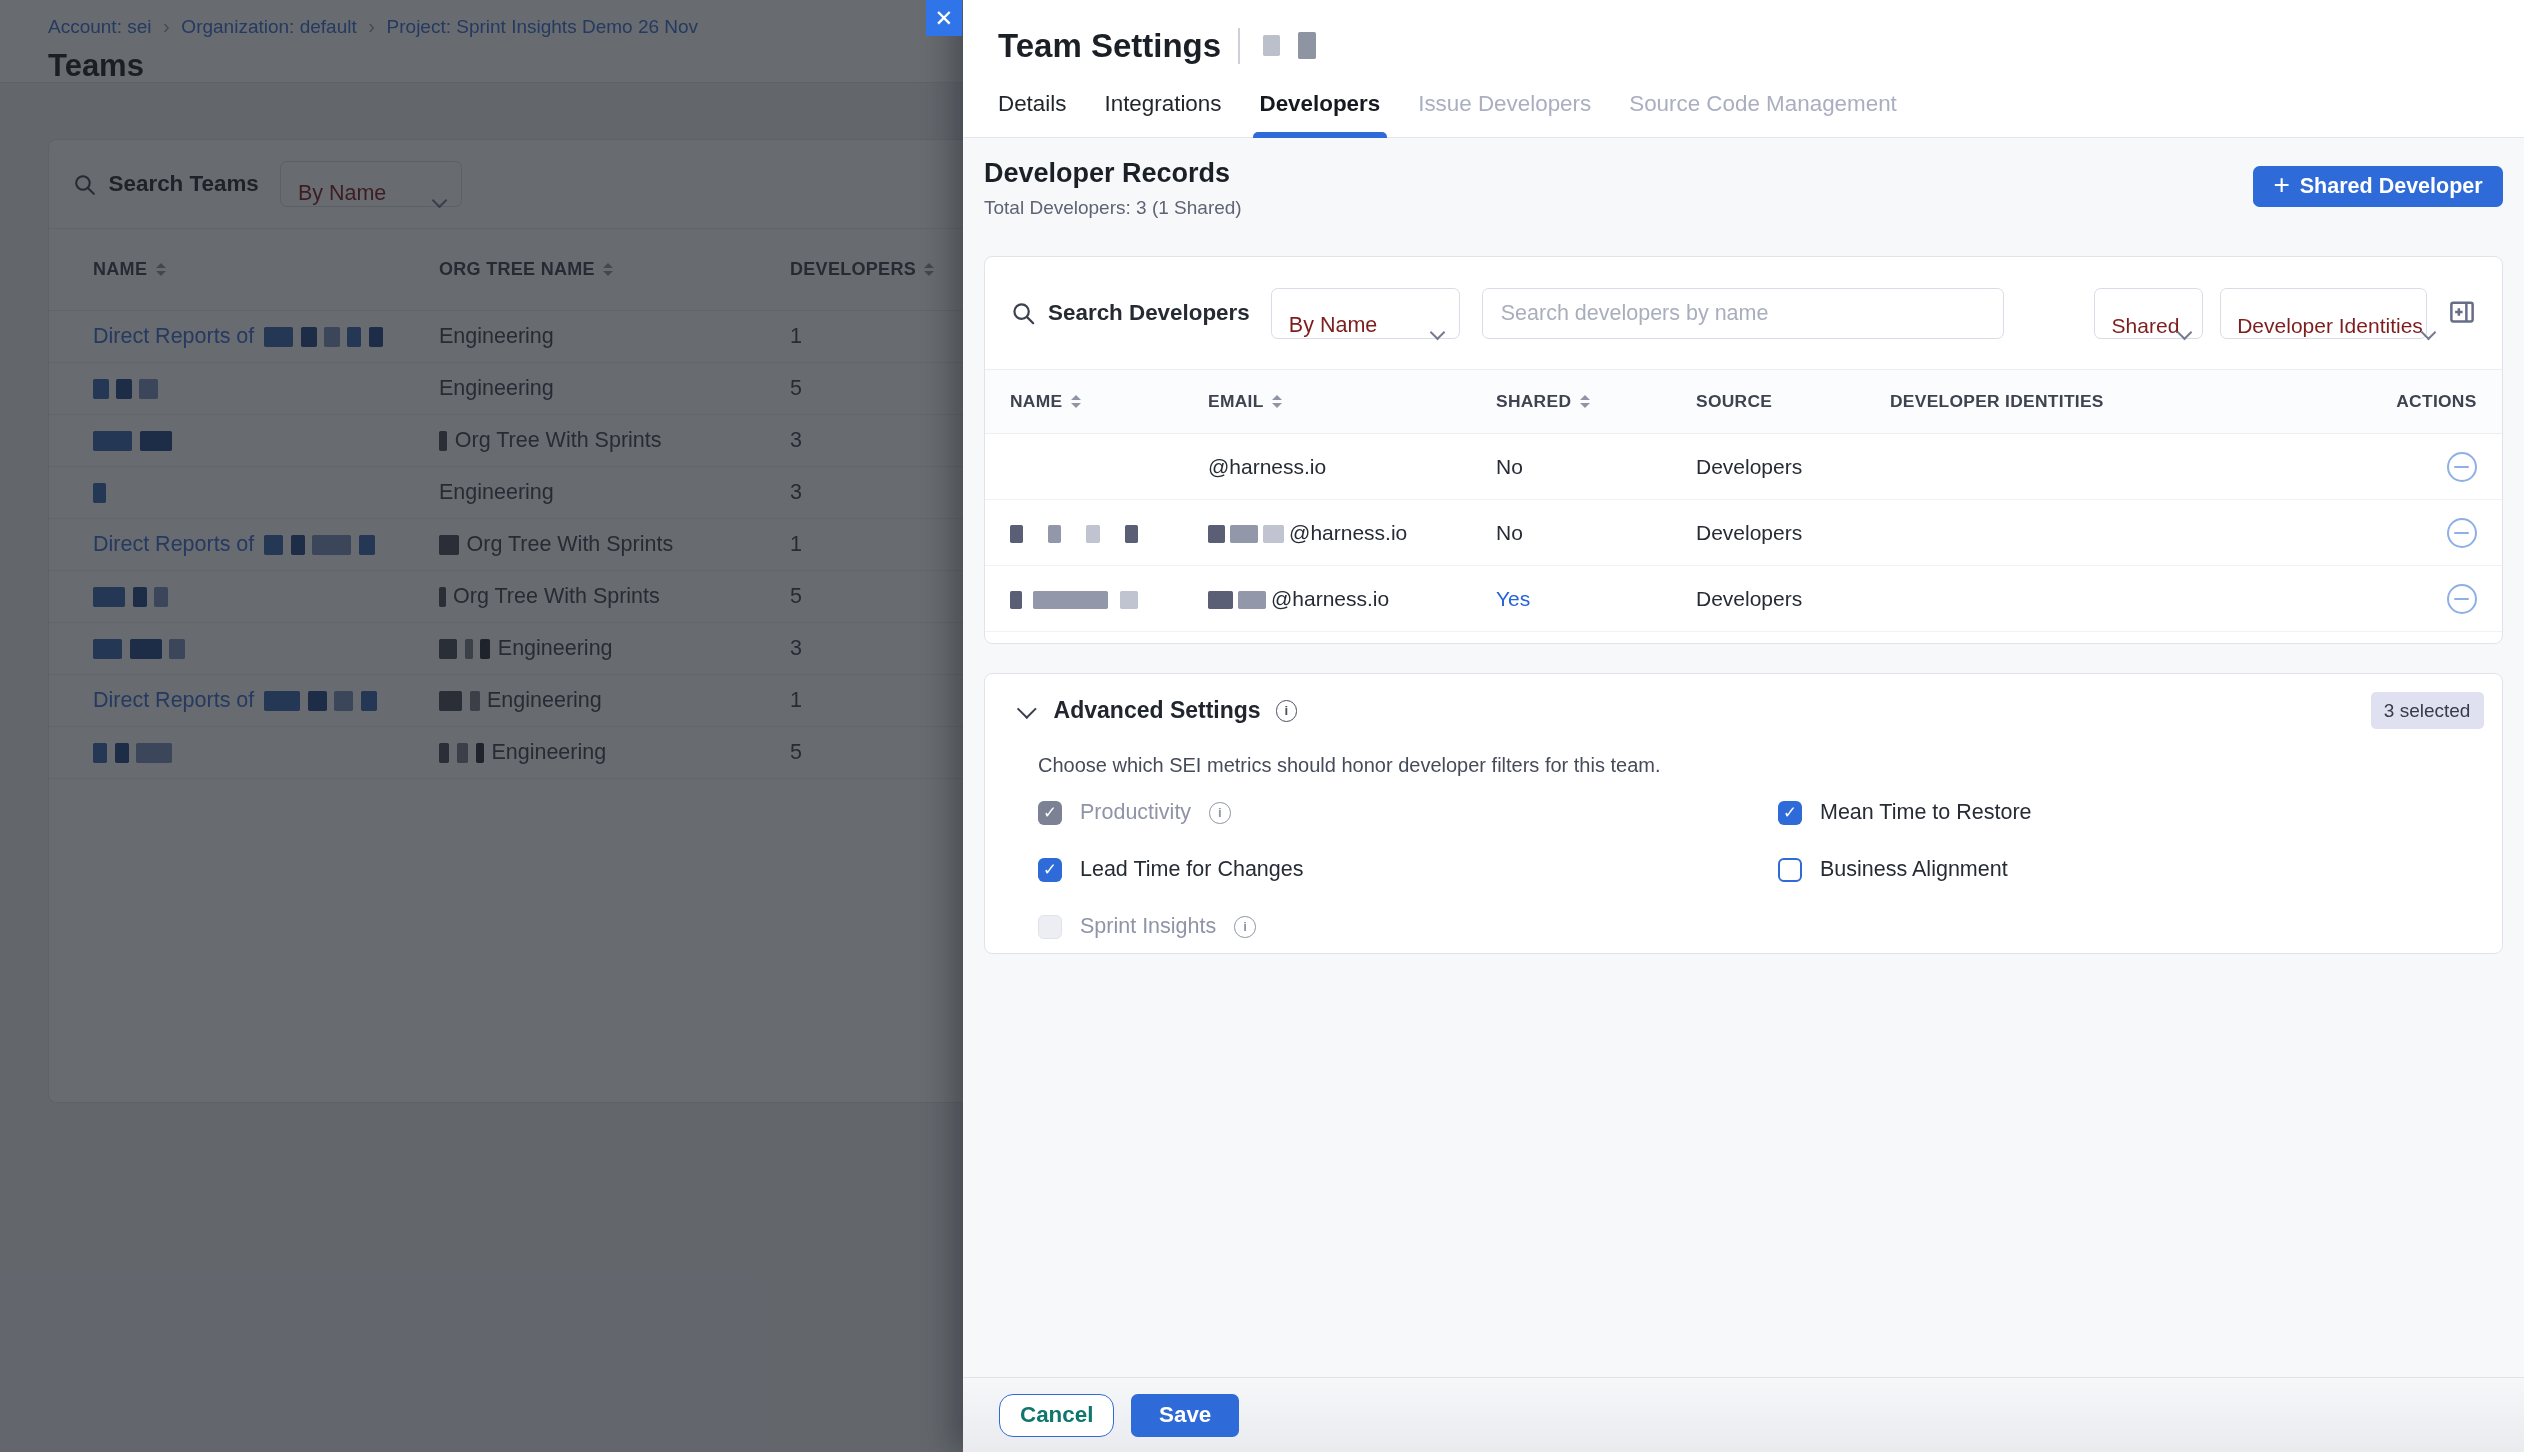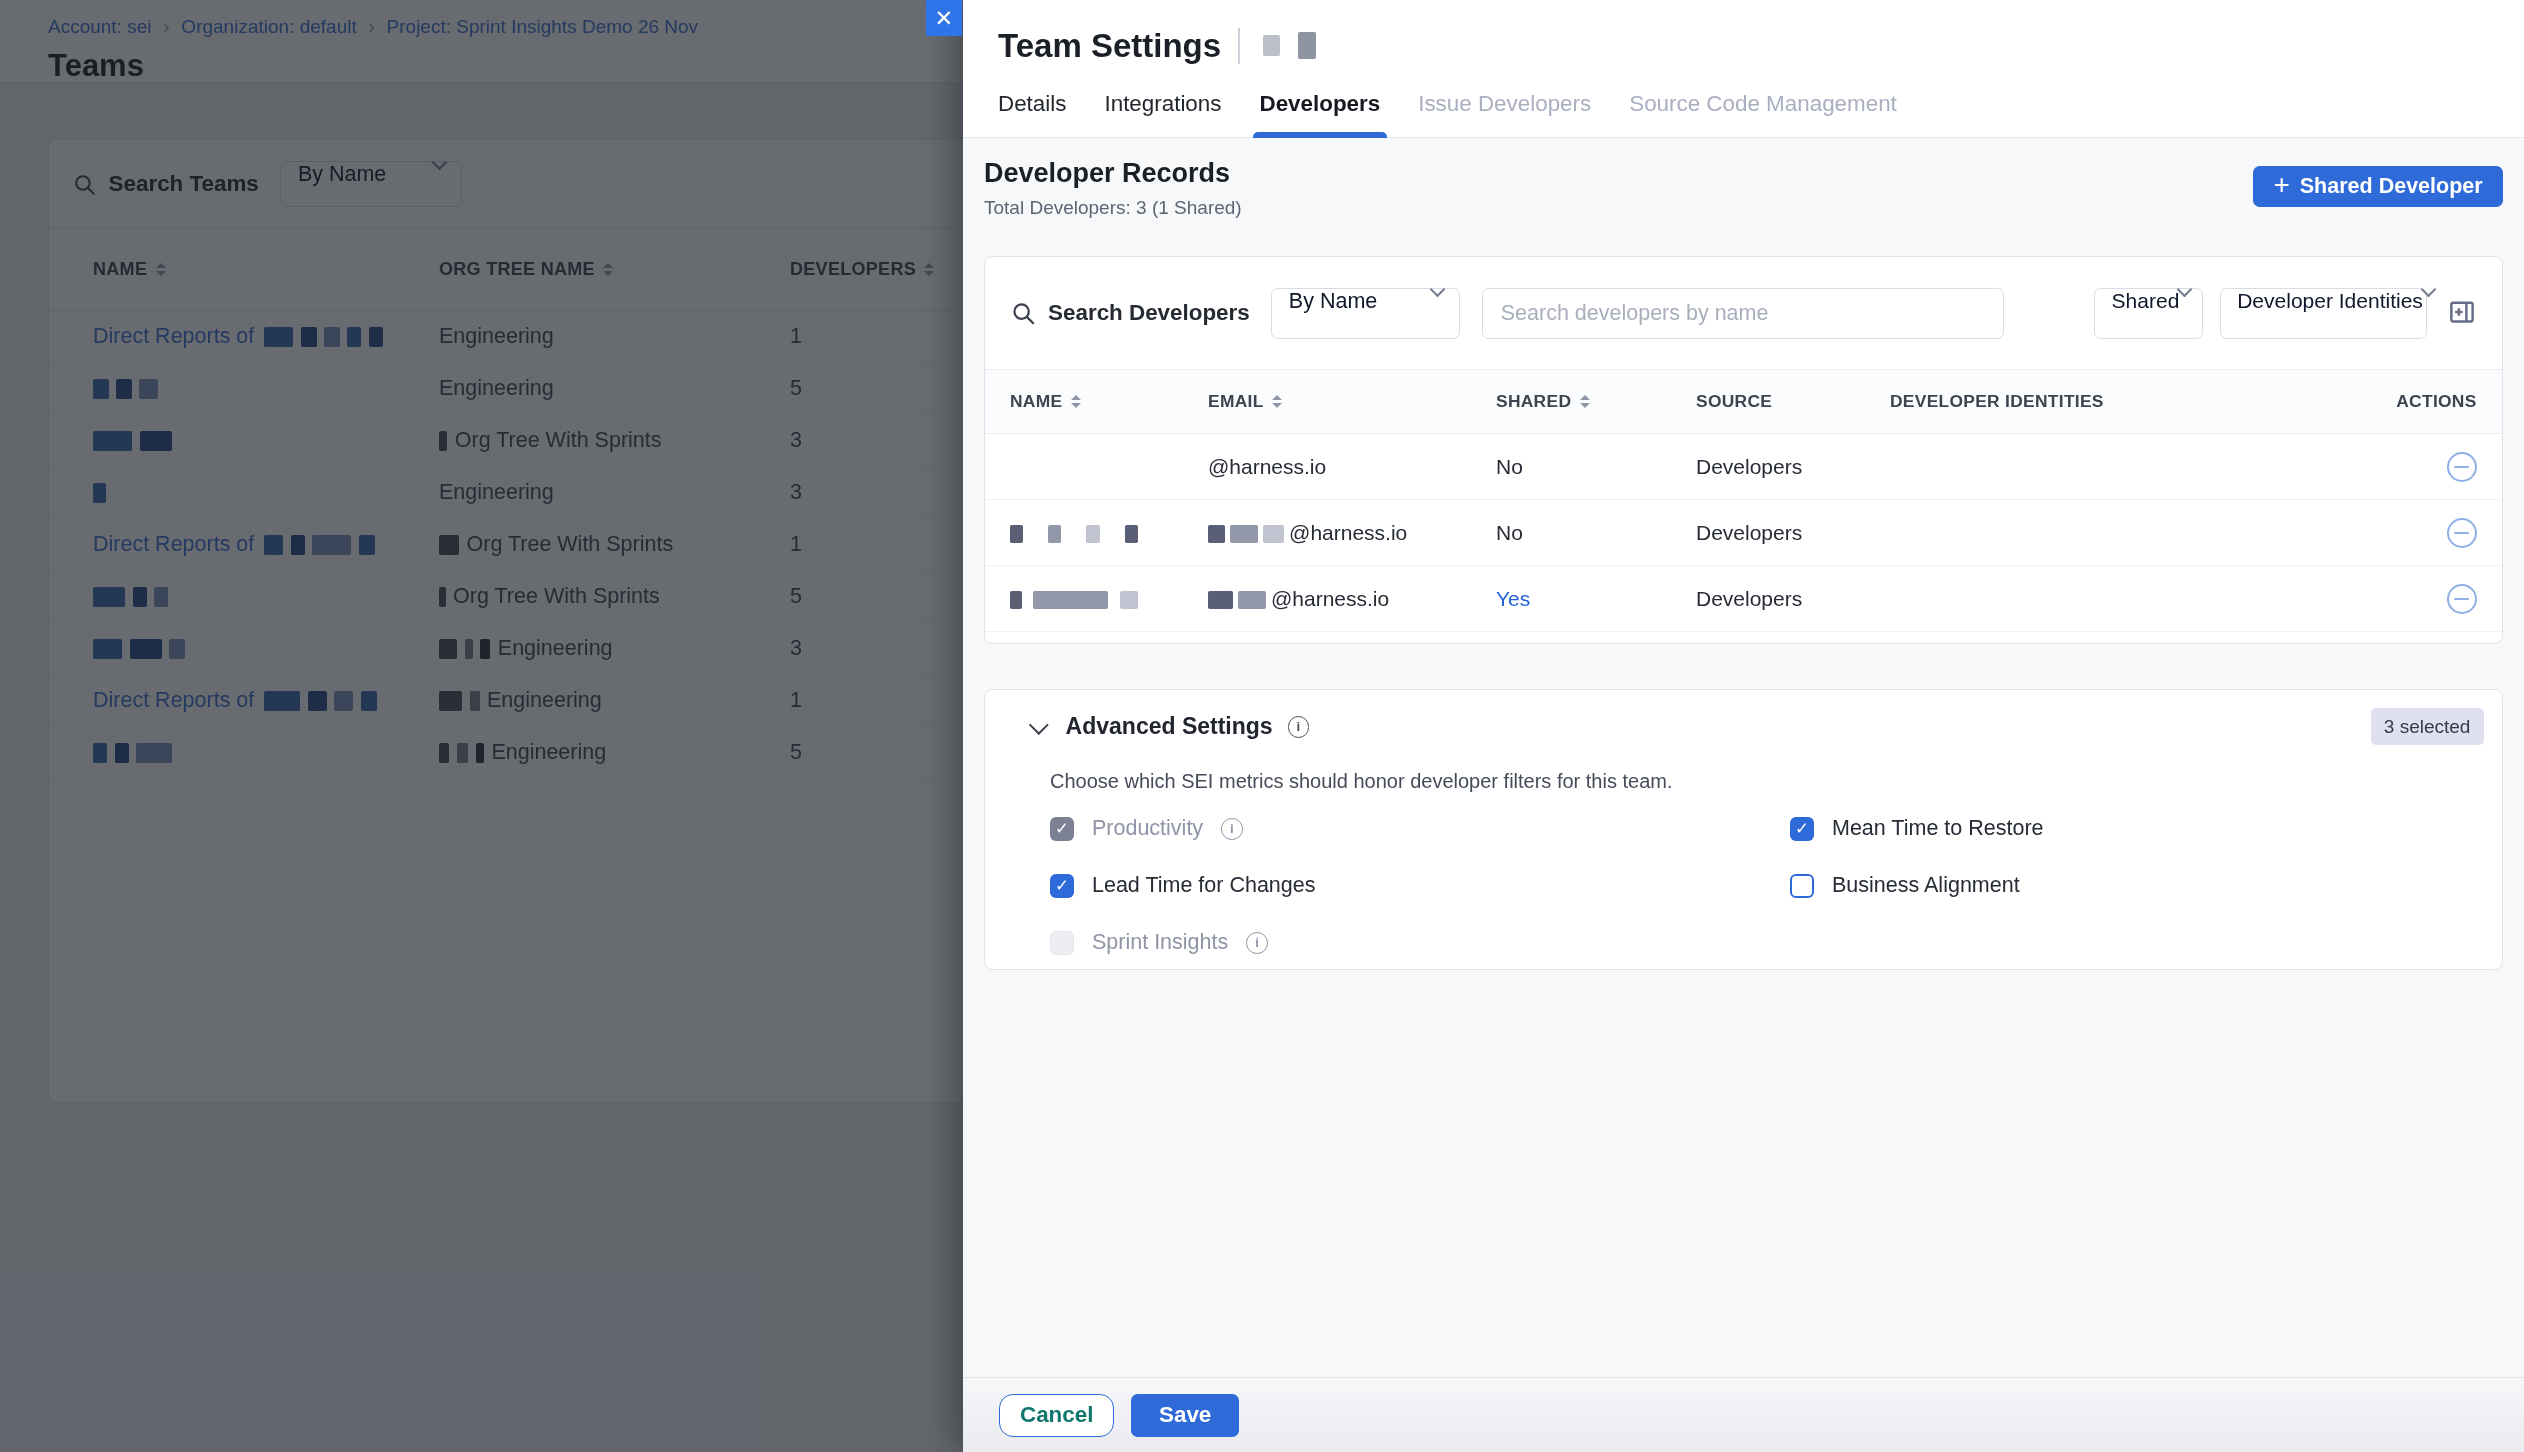--- a/index.html
+++ b/index.html
@@ -9,21 +9,21 @@
   .left-page{position:absolute;top:0;left:0;width:963px;height:100%;background:#f0f2f5;overflow:hidden}
   .lp-header{background:#fff;height:83px;border-bottom:0.8px solid #e4e6ec;padding:15px 0 0 48px;box-sizing:border-box}
   .breadcrumb{font-size:19px;display:flex;gap:11.6px;align-items:center;white-space:nowrap}
   .bc-link{color:#3b6fd3;text-decoration:none;cursor:pointer}
   .bc-sep{color:#98a0ad;font-size:20px}
   .lp-title{font-size:31px;font-weight:700;color:#1d2129;margin:10px 0 0}
   .teams-card{position:absolute;left:48px;top:139px;width:978px;height:964px;background:#fff;border:0.8px solid #e0e3e9;border-radius:8.3px;box-sizing:border-box;overflow:hidden}
   .lsearch-row{height:89px;border-bottom:0.8px solid #e8eaef;display:flex;align-items:center;padding:0 23px;box-sizing:border-box}
   .mag{display:inline-flex;margin-right:11.6px;flex:none}
   .search-label{font-size:22.4px;font-weight:700;color:#262b33;white-space:nowrap}
-  .select{display:inline-flex;align-items:flex-start;border:0.8px solid #d9dce4;border-radius:6.6px;background:#fff;font-size:21.5px;color:#0f172a;cursor:pointer;padding:0 16.6px;box-sizing:border-box;white-space:nowrap}
+  .select{display:inline-flex;align-items:flex-end;border:0.8px solid #d9dce4;border-radius:6.6px;background:#fff;font-size:21.5px;color:#7f1d1d;cursor:pointer;padding:0 16.6px;box-sizing:border-box;white-space:nowrap}
   .chev{width:9px;height:9px;border-right:2.1px solid #757b8c;border-bottom:2.1px solid #757b8c;transform:rotate(45deg);margin-left:auto;margin-top:-5px;flex:none}
   .tselect{width:182px;height:46px;margin-left:21.5px}
   .tinput{width:546px;height:46px;margin-left:23px}
   input{border:0.8px solid #d9dce4;border-radius:6.6px;font-size:21.5px;padding:0 18px;color:#262b33;background:#fff;box-sizing:border-box;font-family:inherit}
   input::placeholder{color:#a8aebc}
   .lthead{display:grid;grid-template-columns:346px 351px 1fr;padding:0 44px;height:81px;align-items:center;border-bottom:0.8px solid #e8eaef}
   .th{font-size:18px;font-weight:700;color:#3e4350;letter-spacing:0.3px;display:flex;align-items:center;white-space:nowrap}
   .sort{display:inline-flex;flex-direction:column;gap:3.3px;margin-left:8.3px;cursor:pointer}
   .sort i{width:0;height:0;border-left:5px solid transparent;border-right:5px solid transparent;display:block}
   .sort .up{border-bottom:5.8px solid #8f95a6}
@@ -73,21 +73,21 @@
   .colbtn{margin-left:20px;background:none;border:none;padding:0;cursor:pointer;display:inline-flex}
   .dthead{display:grid;grid-template-columns:198px 288px 200px 194px 331px 1fr;padding:0 25px;height:63px;align-items:center;background:#fbfcfd;border-bottom:0.8px solid #eceef2}
   .dth{font-size:17.4px;font-weight:700;color:#3e4350;letter-spacing:0.3px;display:flex;align-items:center;white-space:nowrap}
   .dth.right{justify-content:flex-end}
   .drow{display:grid;grid-template-columns:198px 288px 200px 194px 331px 1fr;padding:0 25px;height:65px;align-items:center;border-bottom:0.8px solid #f0f2f5}
   .dcell{font-size:21px;color:#262b35;white-space:nowrap;overflow:hidden}
   .dcell.right{display:flex;justify-content:flex-end;overflow:visible}
   .yes{color:#2563d9}
   .minus-btn{width:30px;height:30px;border-radius:50%;border:2.1px solid #8fb0e6;background:transparent;position:relative;cursor:pointer;flex:none;box-sizing:border-box}
   .minus-bar{position:absolute;left:5.8px;right:5.8px;top:50%;height:2.5px;margin-top:-1.2px;background:#8fb0e6;border-radius:1.7px}
-  .adv-card{margin-top:45px;height:281px;padding:0 18px 0 42px}
+  .adv-card{margin-top:29px;height:281px;padding:0 18px 0 30px}
   .adv-head{display:flex;align-items:center;padding-top:18px}
   .adv-chev{width:11.6px;height:11.6px;border-right:2.5px solid #3a3f4c;border-bottom:2.5px solid #3a3f4c;transform:rotate(45deg);margin:-5px 20px 0 5px;cursor:pointer;flex:none}
   .adv-title{font-size:23px;font-weight:700;color:#21252e;margin-right:15px}
   .info{width:21.5px;height:21.5px;border:1.7px solid #4a4f5c;border-radius:50%;color:#4a4f5c;font-size:13.2px;font-weight:700;display:inline-flex;align-items:center;justify-content:center;flex:none;box-sizing:border-box;cursor:pointer}
   .info.gray{border-color:#8f94a6;color:#8f94a6}
   .badge{margin-left:auto;background:#dfe1f0;color:#363a49;font-size:19px;padding:7.5px 13.2px;border-radius:5px;white-space:nowrap}
   .adv-desc{font-size:20px;color:#454b59;margin:25px 0 0 23px}
   .cb-grid{display:grid;grid-template-columns:740px 1fr;row-gap:32px;margin:23px 0 0 23px}
   .cb-item{display:flex;align-items:center;gap:18px}
   .cb{width:24px;height:24px;border-radius:5.8px;display:inline-flex;align-items:center;justify-content:center;font-size:16.6px;color:#fff;box-sizing:border-box;cursor:pointer;flex:none}

